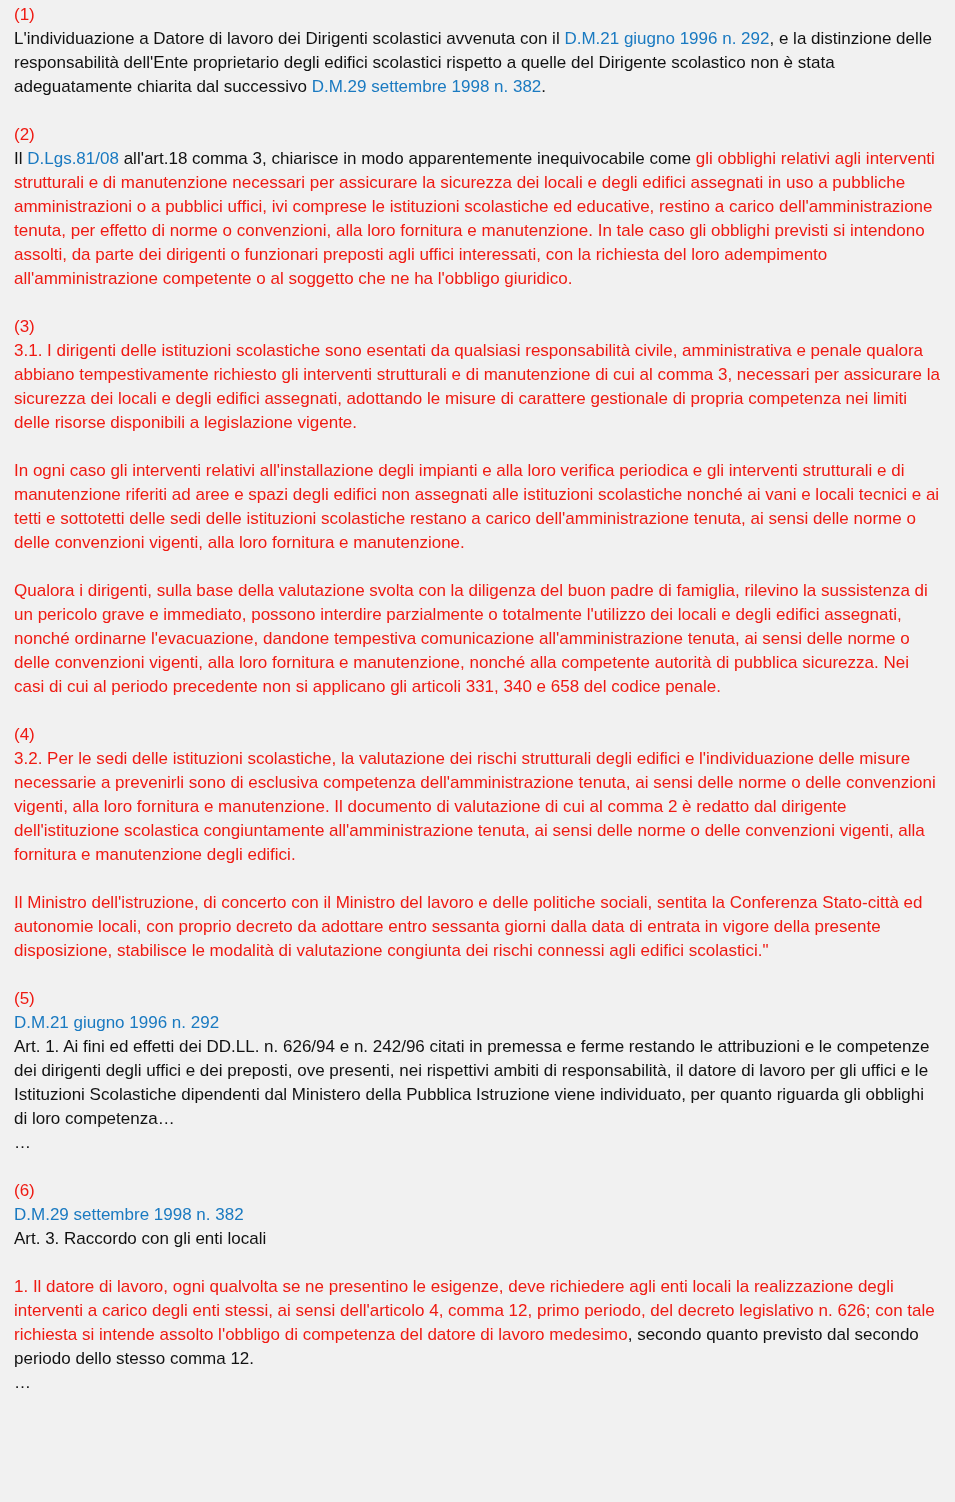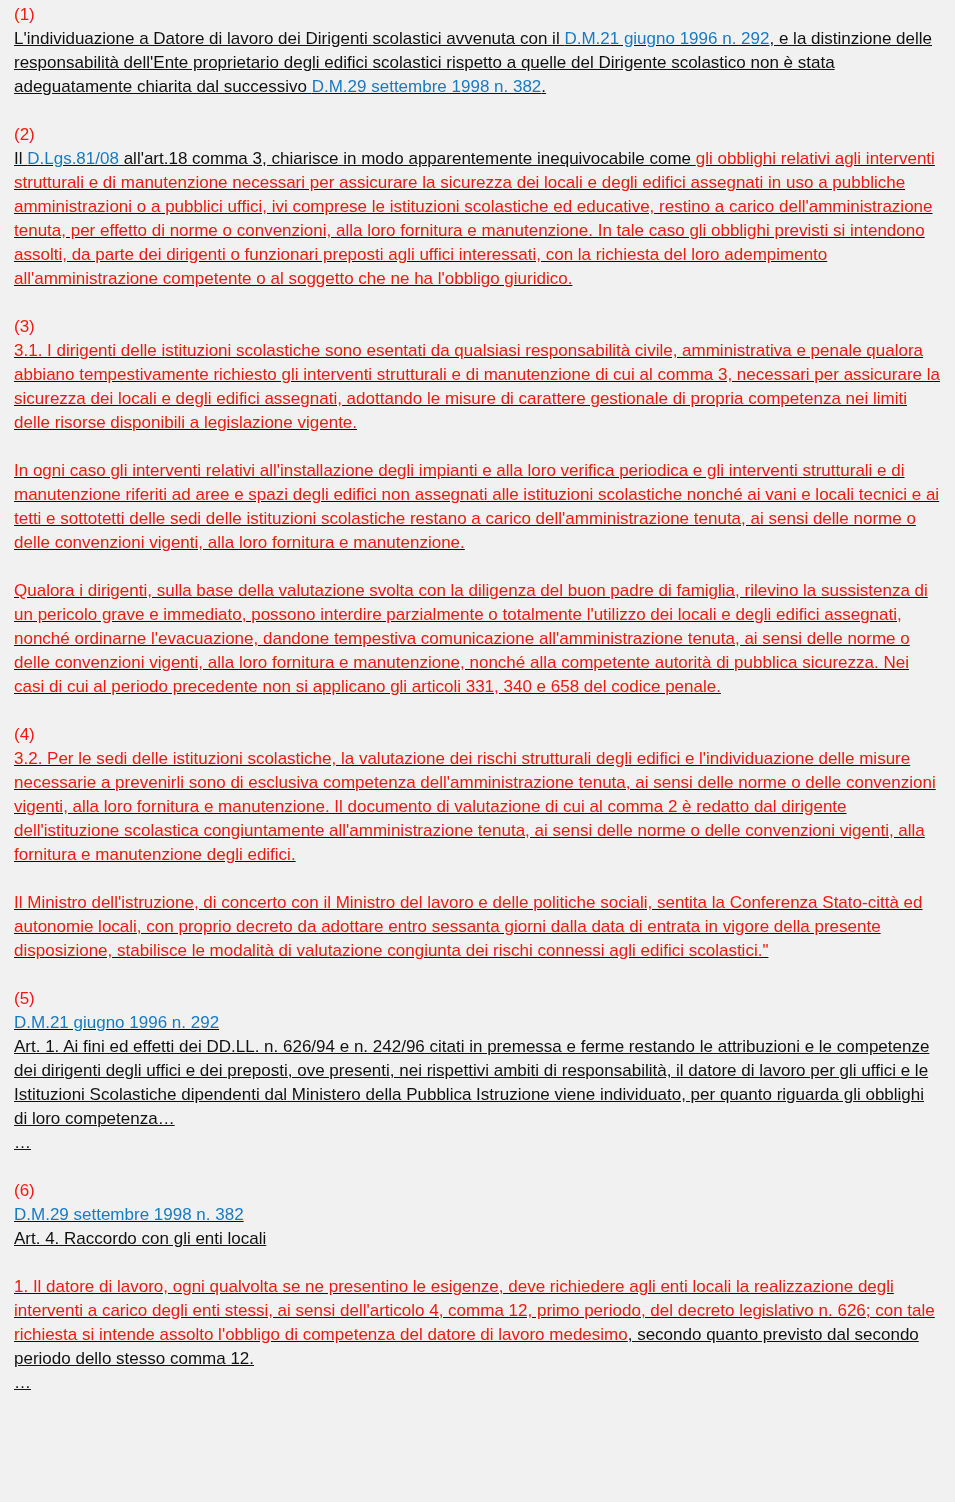--- a/index.html
+++ b/index.html
@@ -14,21 +14,21 @@
     line-height: 24px;
     color: #111111;
   }
   .doc {
     padding: 3px 14px 0 14px;
     width: 955px;
   }
   .block { margin: 0 0 24px 0; }
   .block:last-child { margin-bottom: 0; }
   .marker { color: #ef1a12; }
-  p { margin: 0; text-decoration: underline; }
+  p { margin: 0; }
   [data-color="black"] { color: #111111; }
   [data-color="red"]   { color: #ef1a12; text-align: center; }
   [data-color="blue"]  { color: #1a7ac1; }
   a.ref { text-decoration: none; cursor: pointer; }
 </style>
 </head>
 <body>
 
 <div class="doc">
 
@@ -67,21 +67,21 @@
   <div class="block">
     <div class="marker">(5)</div>
     <p><a class="ref" data-color="blue">D.M.21 giugno 1996 n. 292</a></p>
     <p><span data-color="black">Art. 1. Ai fini ed effetti dei DD.LL. n. 626/94 e n. 242/96 citati in premessa e ferme restando le attribuzioni e le competenze dei dirigenti degli uffici e dei preposti, ove presenti, nei rispettivi ambiti di responsabilità, il datore di lavoro per gli uffici e le Istituzioni Scolastiche dipendenti dal Ministero della Pubblica Istruzione viene individuato, per quanto riguarda gli obblighi di loro competenza…</span></p>
     <p><span data-color="black">…</span></p>
   </div>
 
   <div class="block">
     <div class="marker">(6)</div>
     <p><a class="ref" data-color="blue">D.M.29 settembre 1998 n. 382</a></p>
-    <p><span data-color="black">Art. 4. Raccordo con gli enti locali</span></p>
+    <p><span data-color="black">Art. 3. Raccordo con gli enti locali</span></p>
   </div>
 
   <div class="block">
     <p><span data-color="red">1. Il datore di lavoro, ogni qualvolta se ne presentino le esigenze, deve richiedere agli enti locali la realizzazione degli interventi a carico degli enti stessi, ai sensi dell'articolo 4, comma 12, primo periodo, del decreto legislativo n. 626; con tale richiesta si intende assolto l'obbligo di competenza del datore di lavoro medesimo</span><span data-color="black">, secondo quanto previsto dal secondo periodo dello stesso comma 12.</span></p>
     <p><span data-color="black">…</span></p>
   </div>
 
 </div>
 
 </body></html>

